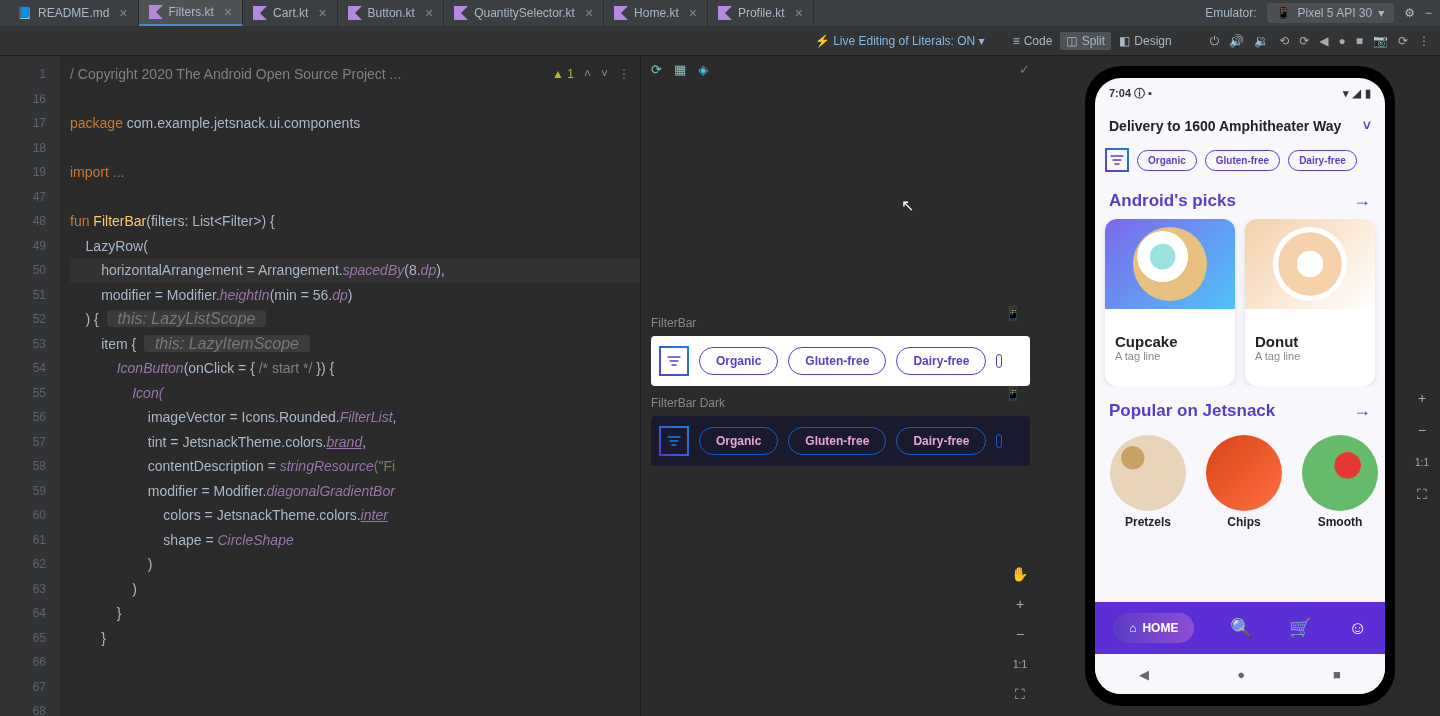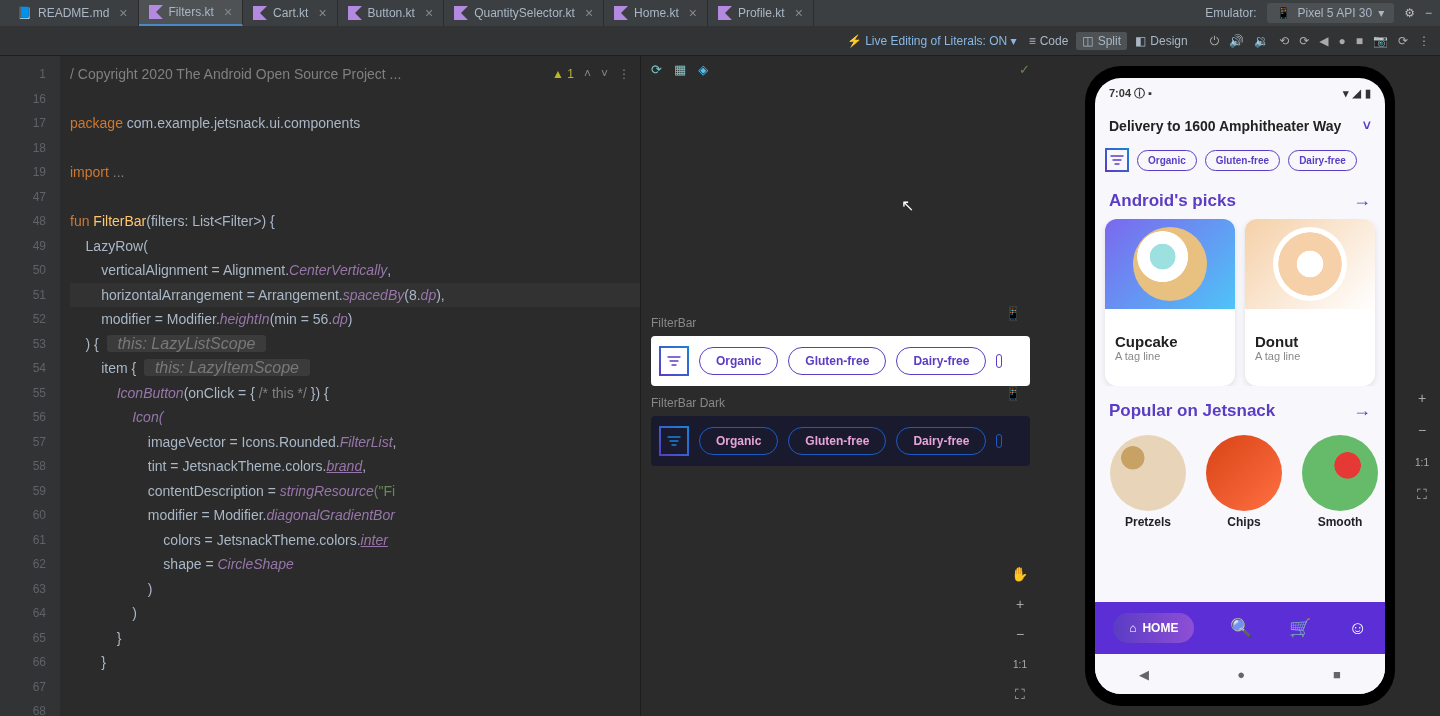--- a/index.html
+++ b/index.html
@@ -7,21 +7,21 @@
 .topbar{height:26px;background:#3c3f41;display:flex;align-items:center;padding:0 8px}
 .tabs{display:flex;height:100%;flex:1}
 .tab{display:flex;align-items:center;padding:0 10px;gap:6px;font-size:12px;cursor:pointer;border-right:1px solid #2b2b2b}
 .tab.active{background:#4e5254;border-bottom:2px solid #4a88c7}
 .tab-icon{width:14px;height:14px;display:inline-flex;align-items:center;justify-content:center}
 .tab-close{color:#888;font-size:14px;margin-left:4px}
 .right-top{margin-left:auto;display:flex;align-items:center;gap:10px;font-size:12px}
 .emulator-chip{background:#4c5052;padding:3px 10px;border-radius:3px;display:flex;align-items:center;gap:6px}
 .emu-icons{display:flex;gap:10px;color:#bbb}
 
-.subbar{height:30px;background:#313335;display:flex;align-items:center;justify-content:flex-end;padding:0 10px;gap:6px;font-size:12px;border-bottom:1px solid #1e1e1e}
+.subbar{height:30px;background:#313335;display:flex;align-items:center;justify-content:flex-end;padding:0 10px;gap:22px;font-size:12px;border-bottom:1px solid #1e1e1e}
 .live-edit{color:#89b8e4}
 .view-group{display:flex;gap:2px}
 .view-btn{padding:2px 6px;border-radius:2px;display:flex;align-items:center;gap:4px}
 .view-btn.active{background:#4e5254}
 .sub-icons{display:flex;gap:10px;color:#aaa;margin-left:10px}
 
 .main{display:flex;height:660px}
 .gutter{width:60px;background:#313335;padding-top:6px;text-align:right;font-family:'JetBrains Mono',Consolas,monospace;font-size:12px;color:#606366;line-height:24.5px}
 .gutter div{padding-right:14px}
 
@@ -228,26 +228,25 @@
       <span>⋮</span>
     </div>
     <div class="code-line"><span class="c-comment">/ Copyright 2020 The Android Open Source Project ...</span></div>
     <div class="code-line"> </div>
     <div class="code-line"><span class="c-kw">package</span> <span>com.example.jetsnack.ui.components</span></div>
     <div class="code-line"> </div>
     <div class="code-line"><span class="c-kw">import</span> <span class="c-comment">...</span></div>
     <div class="code-line"> </div>
     <div class="code-line"><span class="c-kw">fun</span> <span class="c-fn">FilterBar</span><span>(filters: List&lt;Filter&gt;) {</span></div>
     <div class="code-line">    <span>LazyRow(</span></div>
-    <div class="code-line">        <span>verticalAlignment = Alignment.</span><span class="c-italic">CenterVertically</span>,</div>
     <div class="code-line hl-line">        <span>horizontalArrangement = Arrangement.</span><span class="c-italic">spacedBy</span><span>(8.</span><span class="c-italic">dp</span><span>),</span></div>
     <div class="code-line">        <span>modifier = Modifier.</span><span class="c-italic">heightIn</span><span>(min = 56.</span><span class="c-italic">dp</span>)</div>
     <div class="code-line">    <span>) {</span>  <span class="c-hint">this: LazyListScope</span></div>
     <div class="code-line">        <span>item {</span>  <span class="c-hint">this: LazyItemScope</span></div>
-    <div class="code-line">            <span class="c-italic">IconButton</span><span>(onClick = { </span><span class="c-comment">/* this */</span><span> }) {</span></div>
+    <div class="code-line">            <span class="c-italic">IconButton</span><span>(onClick = { </span><span class="c-comment">/* start */</span><span> }) {</span></div>
     <div class="code-line">                <span class="c-italic">Icon(</span></div>
     <div class="code-line">                    <span>imageVector = Icons.Rounded.</span><span class="c-brand">FilterList</span>,</div>
     <div class="code-line">                    <span>tint = JetsnackTheme.colors.</span><span class="c-brand" style="text-decoration:underline">brand</span>,</div>
     <div class="code-line">                    <span>contentDescription = </span><span class="c-italic">stringResource</span><span class="c-string">("Fi</span></div>
     <div class="code-line">                    <span>modifier = Modifier.</span><span class="c-italic">diagonalGradientBor</span></div>
     <div class="code-line">                        <span>colors = JetsnackTheme.colors.</span><span class="c-brand" style="text-decoration:underline">inter</span></div>
     <div class="code-line">                        <span>shape = </span><span class="c-italic">CircleShape</span></div>
     <div class="code-line">                    <span>)</span></div>
     <div class="code-line">                <span>)</span></div>
     <div class="code-line">            <span>}</span></div>

